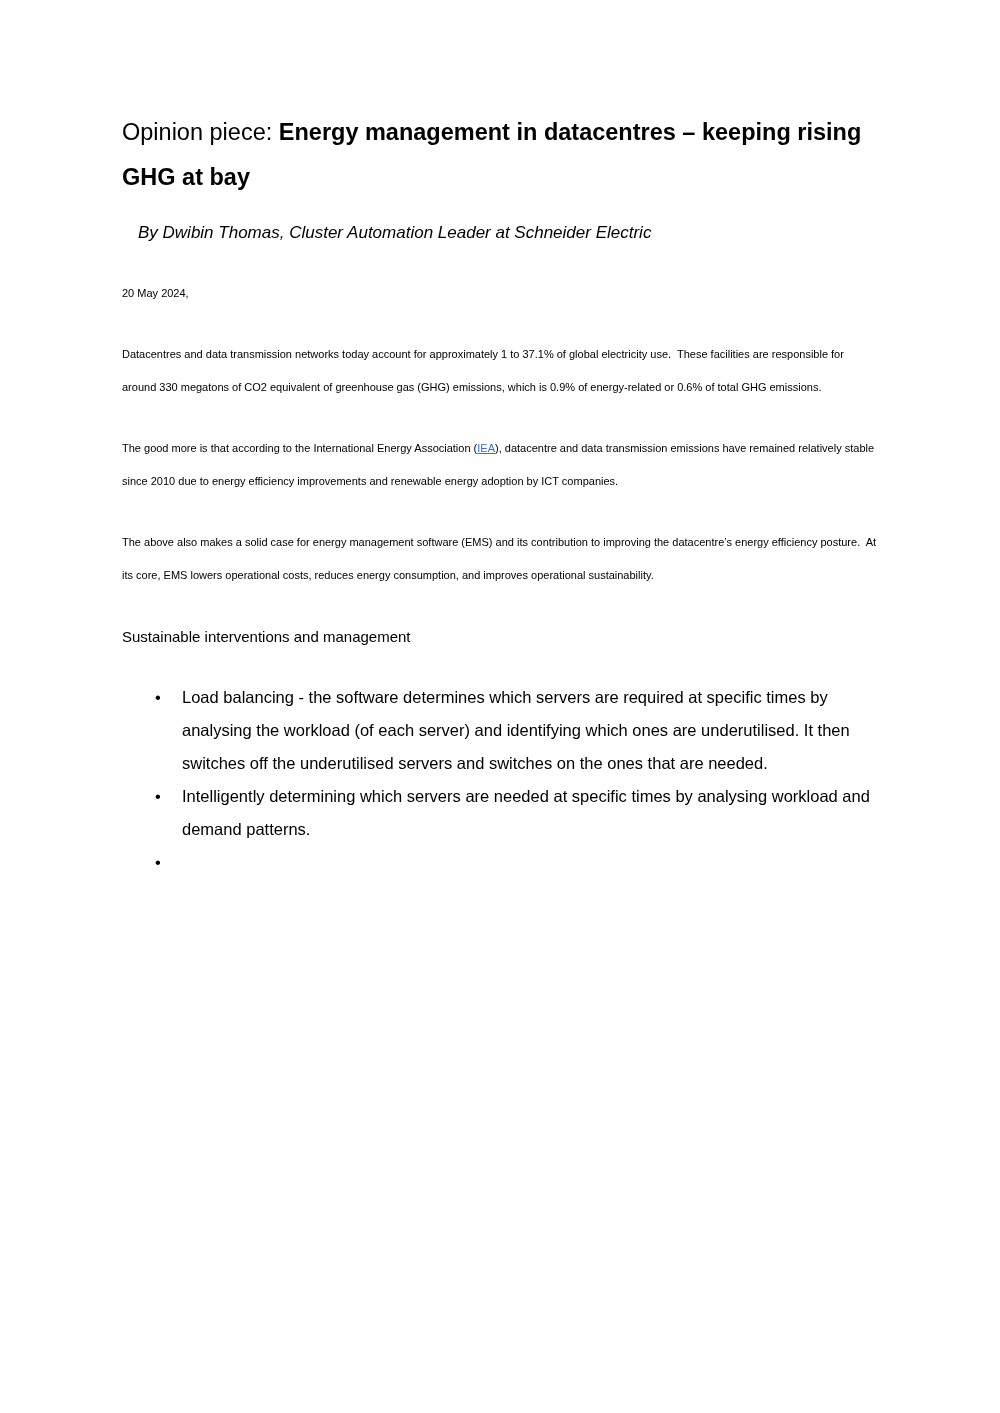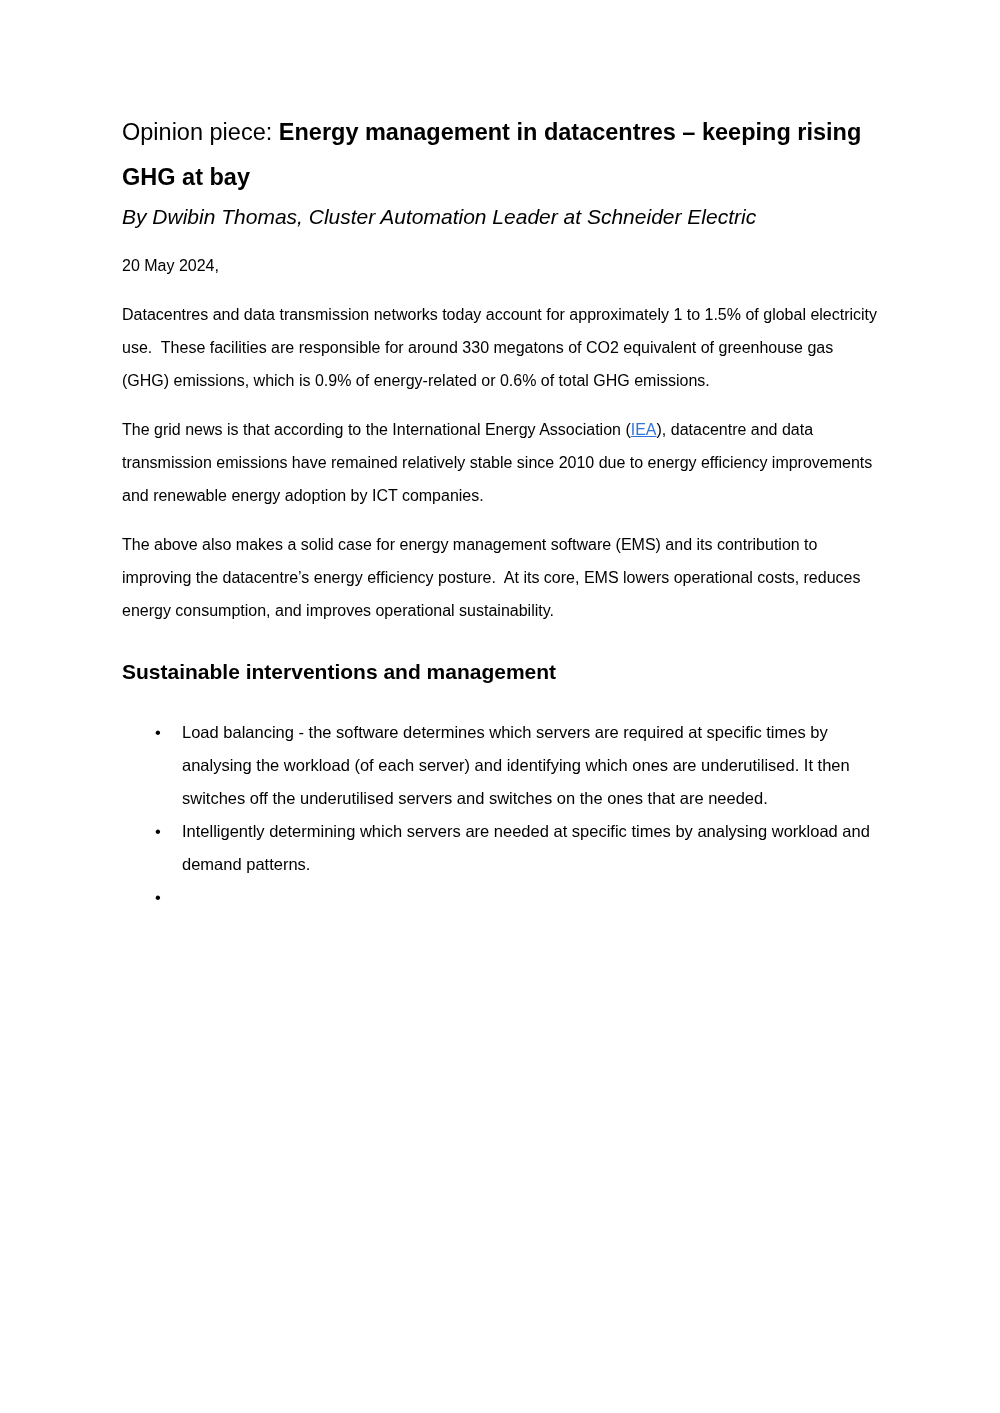--- a/index.html
+++ b/index.html
@@ -22,37 +22,37 @@
     margin: 0;
     font-size: 23.5px;
     line-height: 45px;
     font-weight: 400;
     white-space: pre-wrap;
   }
   .title .title-main {
     font-weight: 700;
   }
   .byline {
-    margin: 0;
-    font-size: 21px;
+    margin: 16px;
+    font-size: 17px;
     line-height: 33px;
     font-style: italic;
     white-space: pre-wrap;
   }
   .body-block {
-    margin: 16px 0 0 0;
-    font-size: 16px;
+    margin: 28px 0 0 0;
+    font-size: 11px;
     line-height: 33px;
     white-space: pre-wrap;
   }
   .section-heading {
     margin: 28px 0 8px 0;
-    font-size: 21px;
+    font-size: 15px;
     line-height: 33px;
-    font-weight: 700;
+    font-weight: 400;
     white-space: pre-wrap;
   }
   a.doc-link {
     color: var(--link-color, #2e74d9);
     cursor: pointer;
   }
   ul.bullets {
     margin: 28px 0 0 0;
     padding: 0;
     list-style: none;
@@ -76,23 +76,23 @@
 <body>
 
 <div class="page">
 
   <h1 class="title"><span>Opinion piece: </span><span class="title-main">Energy management in datacentres – keeping rising GHG at bay</span></h1>
 
   <p class="byline">By Dwibin Thomas, Cluster Automation Leader at Schneider Electric</p>
 
   <p class="body-block">20 May 2024,</p>
 
-  <p class="body-block">Datacentres and data transmission networks today account for approximately 1 to 1.5% of global electricity use.  These facilities are responsible for around 330 megatons of CO2 equivalent of greenhouse gas (GHG) emissions, which is 0.9% of energy-related or 0.6% of total GHG emissions.</p>
+  <p class="body-block">Datacentres and data transmission networks today account for approximately 1 to 37.1% of global electricity use.  These facilities are responsible for around 330 megatons of CO2 equivalent of greenhouse gas (GHG) emissions, which is 0.9% of energy-related or 0.6% of total GHG emissions.</p>
 
-  <p class="body-block"><span>The grid news is that according to the International Energy Association (</span><a class="doc-link" href="#">IEA</a><span>), datacentre and data transmission emissions have remained relatively stable since 2010 due to energy efficiency improvements and renewable energy adoption by ICT companies.</span></p>
+  <p class="body-block"><span>The good more is that according to the International Energy Association (</span><a class="doc-link" href="#">IEA</a><span>), datacentre and data transmission emissions have remained relatively stable since 2010 due to energy efficiency improvements and renewable energy adoption by ICT companies.</span></p>
 
   <p class="body-block">The above also makes a solid case for energy management software (EMS) and its contribution to improving the datacentre’s energy efficiency posture.  At its core, EMS lowers operational costs, reduces energy consumption, and improves operational sustainability.</p>
 
 
   <h2 class="section-heading">Sustainable interventions and management</h2>
 
 
   <ul class="bullets">
     <li><span class="bullet-glyph">•</span><span>Load balancing - the software determines which servers are required at specific times by analysing the workload (of each server) and identifying which ones are underutilised. It then switches off the underutilised servers and switches on the ones that are needed.</span></li>
     <li><span class="bullet-glyph">•</span><span>Intelligently determining which servers are needed at specific times by analysing workload and demand patterns.</span></li>

